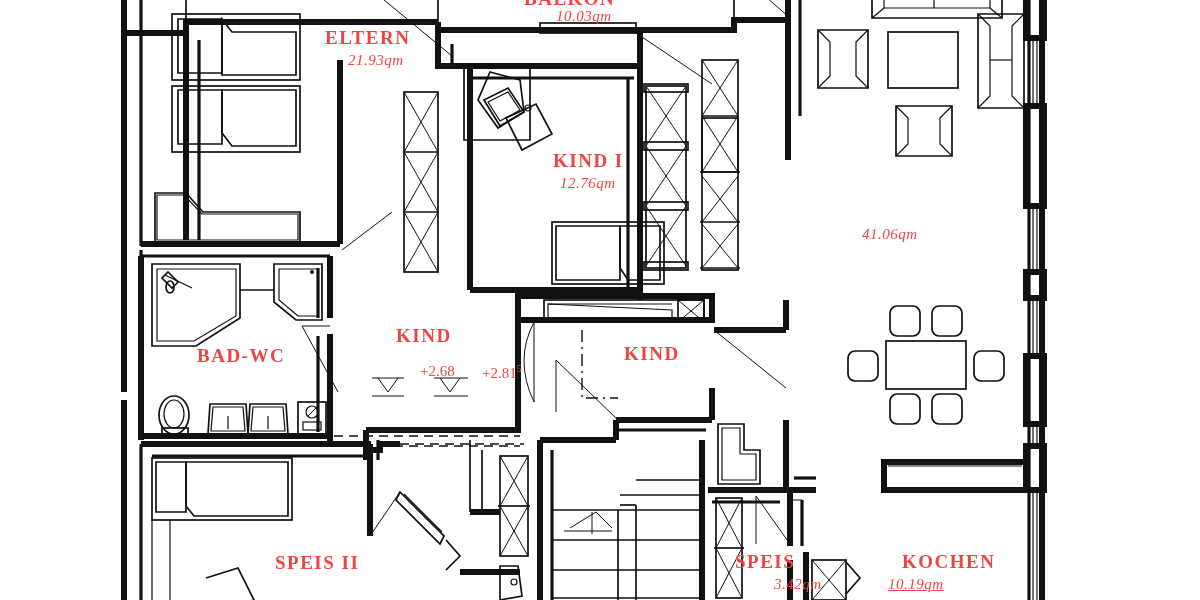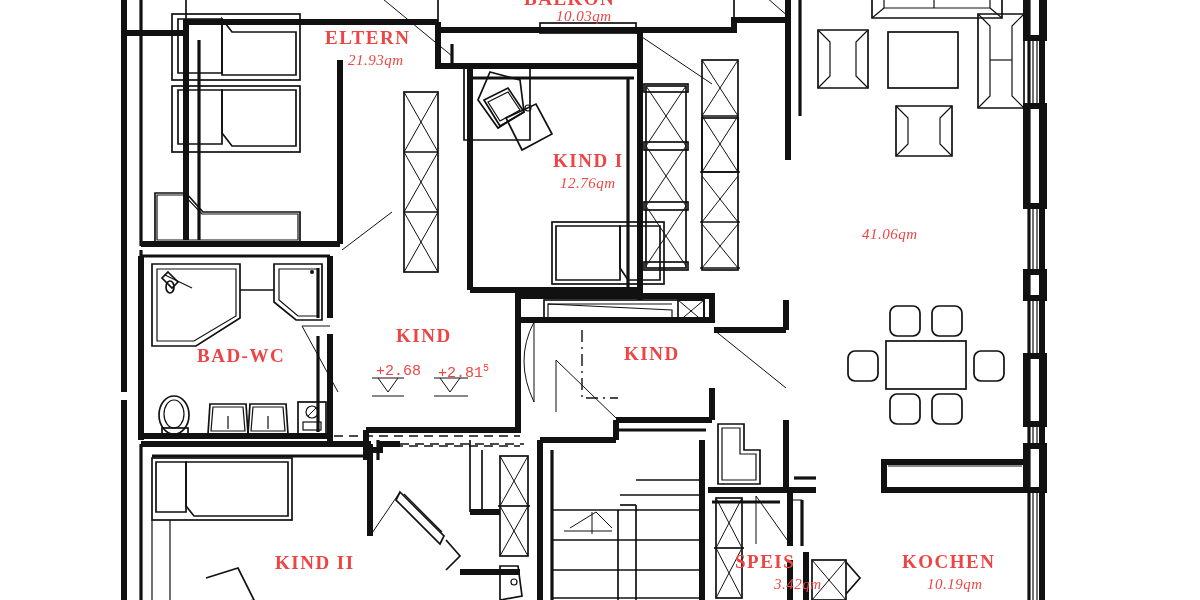--- a/index.html
+++ b/index.html
@@ -8,21 +8,21 @@
        font-family:"Liberation Serif",serif;}
   #plan{position:relative;width:1200px;height:600px;background:#fff;}
   svg{display:block;}
   .lbl{position:absolute;white-space:nowrap;color:#ef4444;
        font-family:"Liberation Serif",serif;font-weight:bold;
        letter-spacing:1.5px;}
   .room-name{font-size:19px;}
   .room-area{font-size:15px;font-style:italic;font-weight:normal;
              letter-spacing:.5px;font-family:"Liberation Serif",serif;}
   .lvl{font-size:15px;font-weight:normal;letter-spacing:0;
-       font-family:Liberation Mono, monospace;}
+       font-family:Liberation Serif, serif;margin-left:44px;}
   .lvl sup{font-size:10px;}
 </style>
 </head>
 <body>
 
 <div id="plan">
 
 <svg width="1200" height="600" viewBox="0 0 1200 600">
   <defs>
     <style>
@@ -414,27 +414,27 @@
 <div class="lbl room-area" style="left:560px;top:175px;">12.76qm</div>
 
 <div class="lbl room-area" style="left:862px;top:226px;">41.06qm</div>
 
 <div class="lbl room-name" style="left:197px;top:345px;">BAD-WC</div>
 
 <div class="lbl room-name" style="left:396px;top:325px;">KIND</div>
 
 <div class="lbl room-name" style="left:624px;top:343px;">KIND</div>
 
-<div class="lbl room-name" style="left:275px;top:552px;">KIND II</div>
+<div class="lbl room-name" style="left:275px;top:552px;">SPEIS II</div>
 
 <div class="lbl room-name" style="left:735px;top:551px;text-align:center;">SPEIS</div>
 <div class="lbl room-area" style="left:734px;top:576px;margin-left:40px;">3.42qm</div>
 
 <div class="lbl room-name" style="left:872px;top:551px;margin-left:30px;">KOCHEN</div>
-<div class="lbl room-area" style="left:927px;top:576px;">10.19qm</div>
+<div class="lbl room-area" style="left:888px;top:576px;text-decoration:underline;">10.19qm</div>
 
 <div class="lbl lvl" style="left:376px;top:363px;">
   <span>+2.68</span>
 </div>
 <div class="lbl lvl" style="left:438px;top:363px;">
   <span>+2.81</span><sup>5</sup>
 </div>
 
 </div>
 

